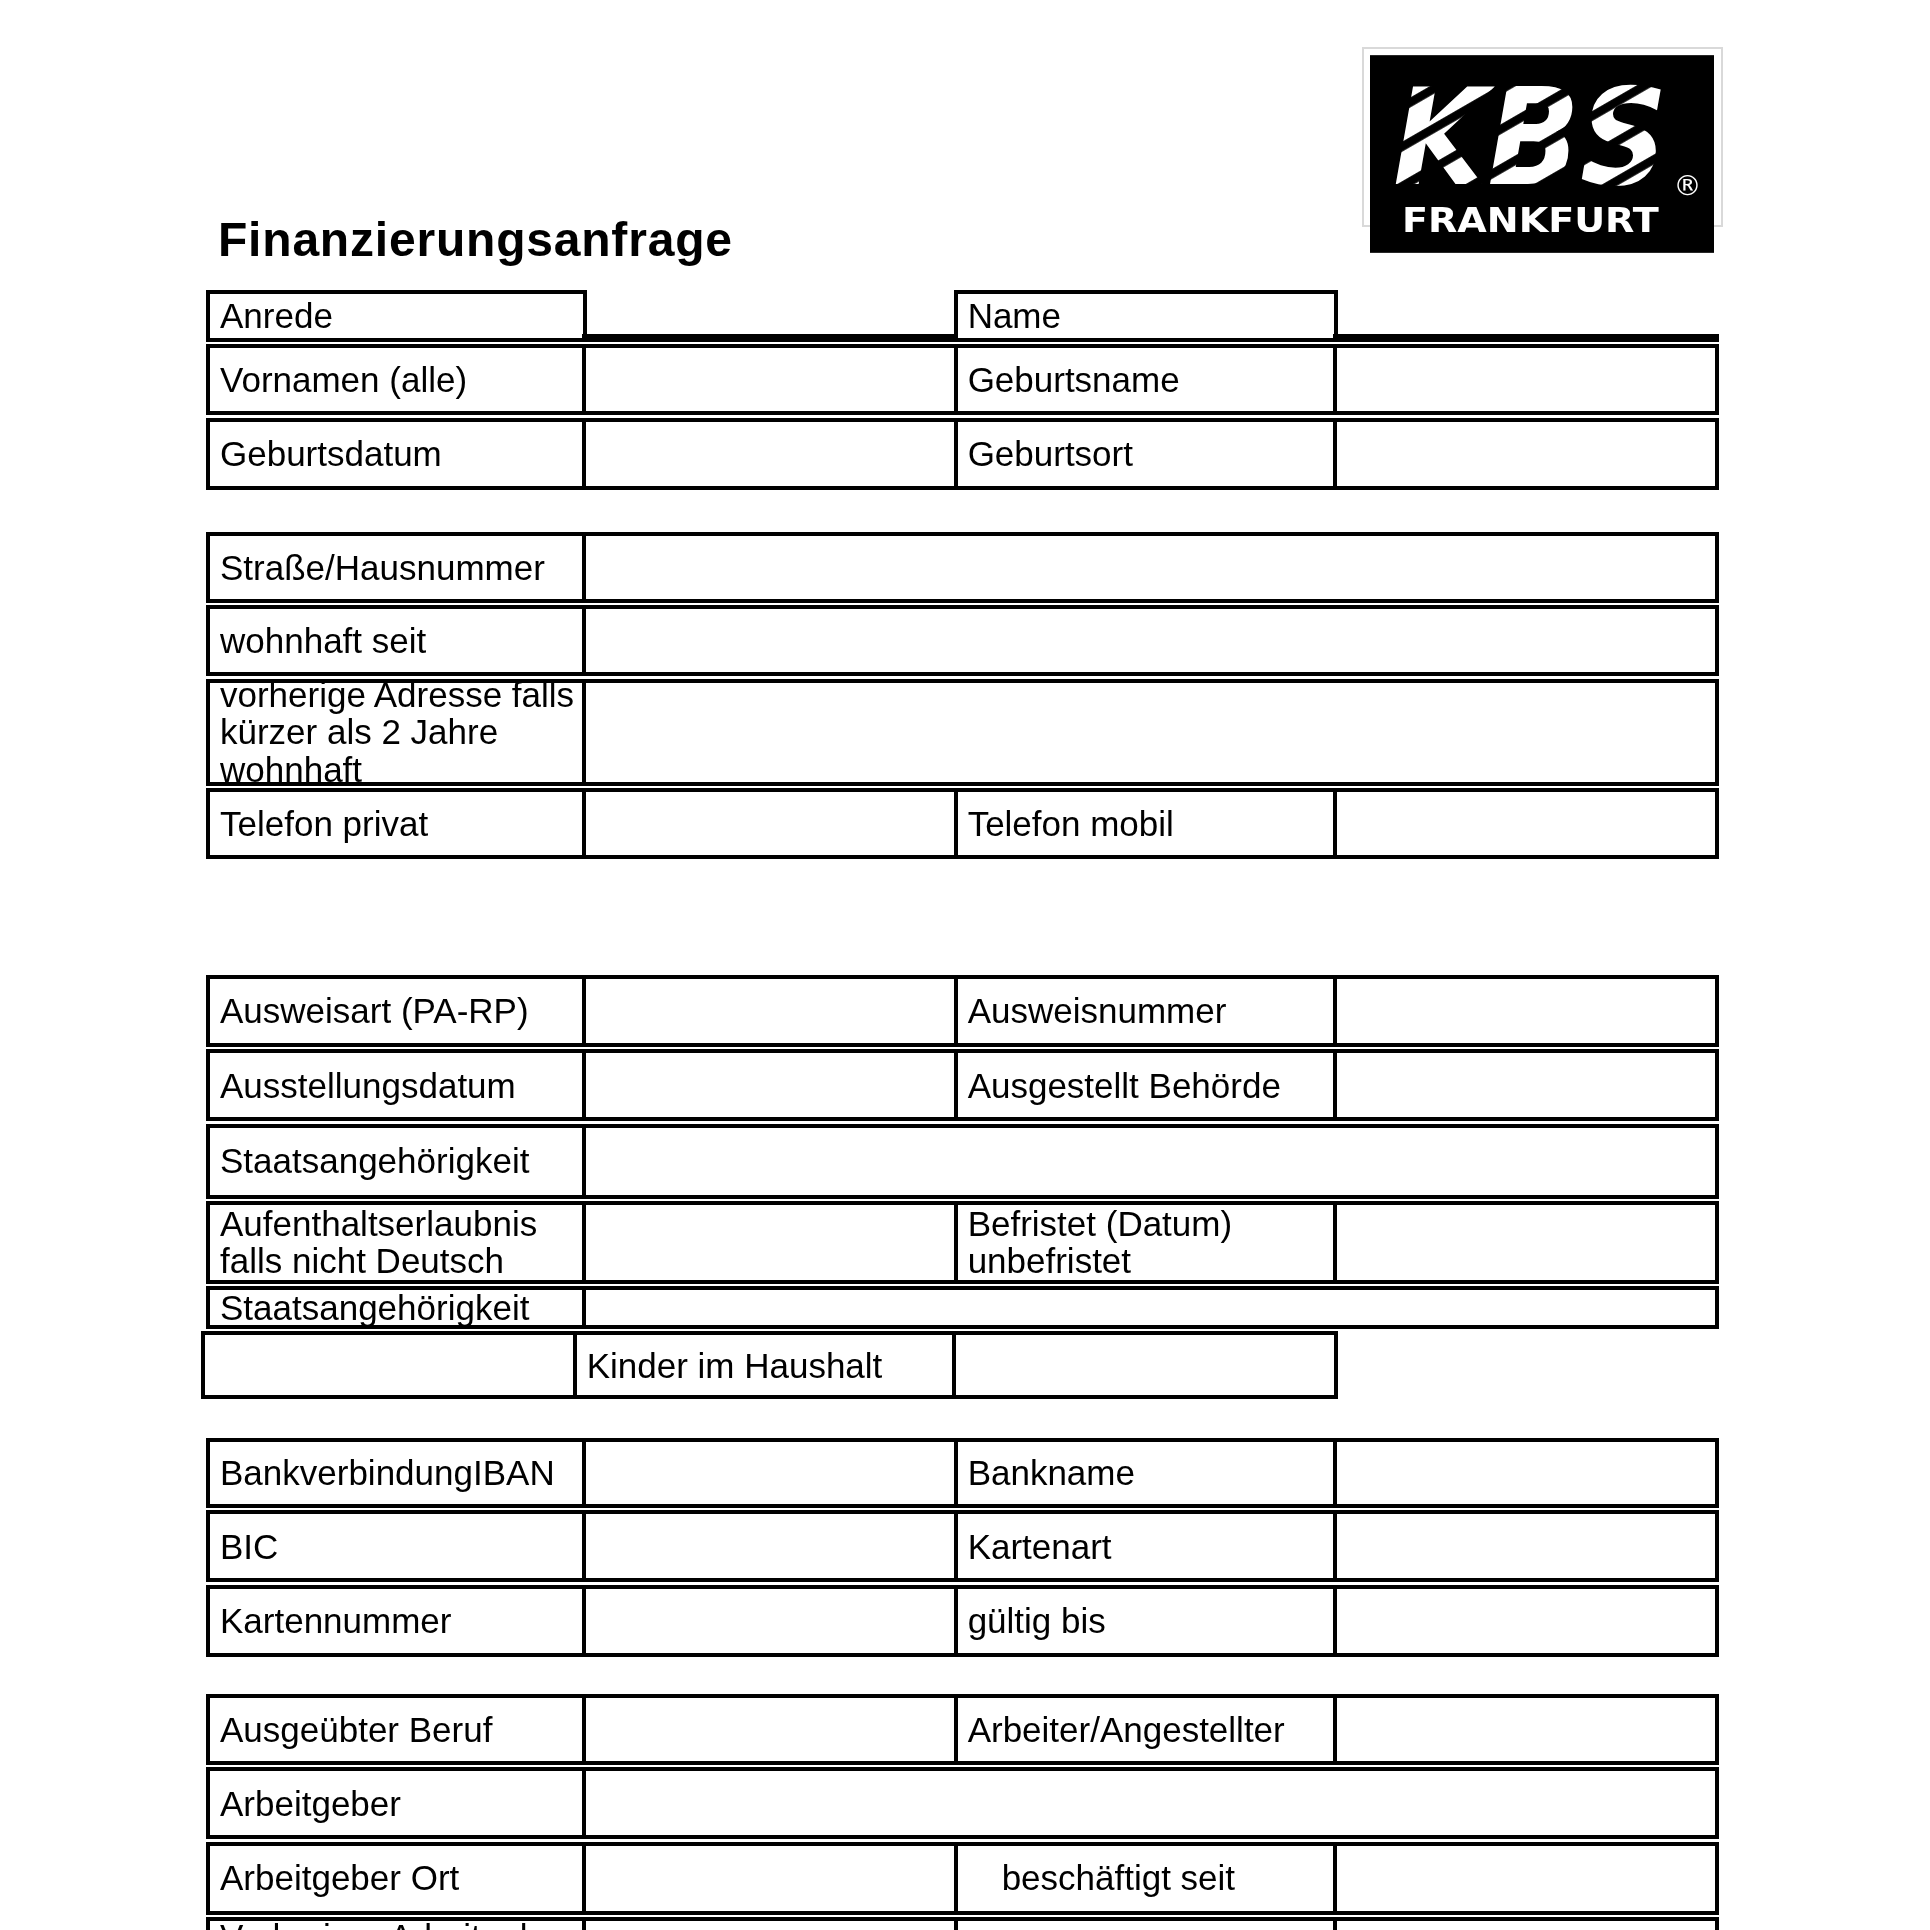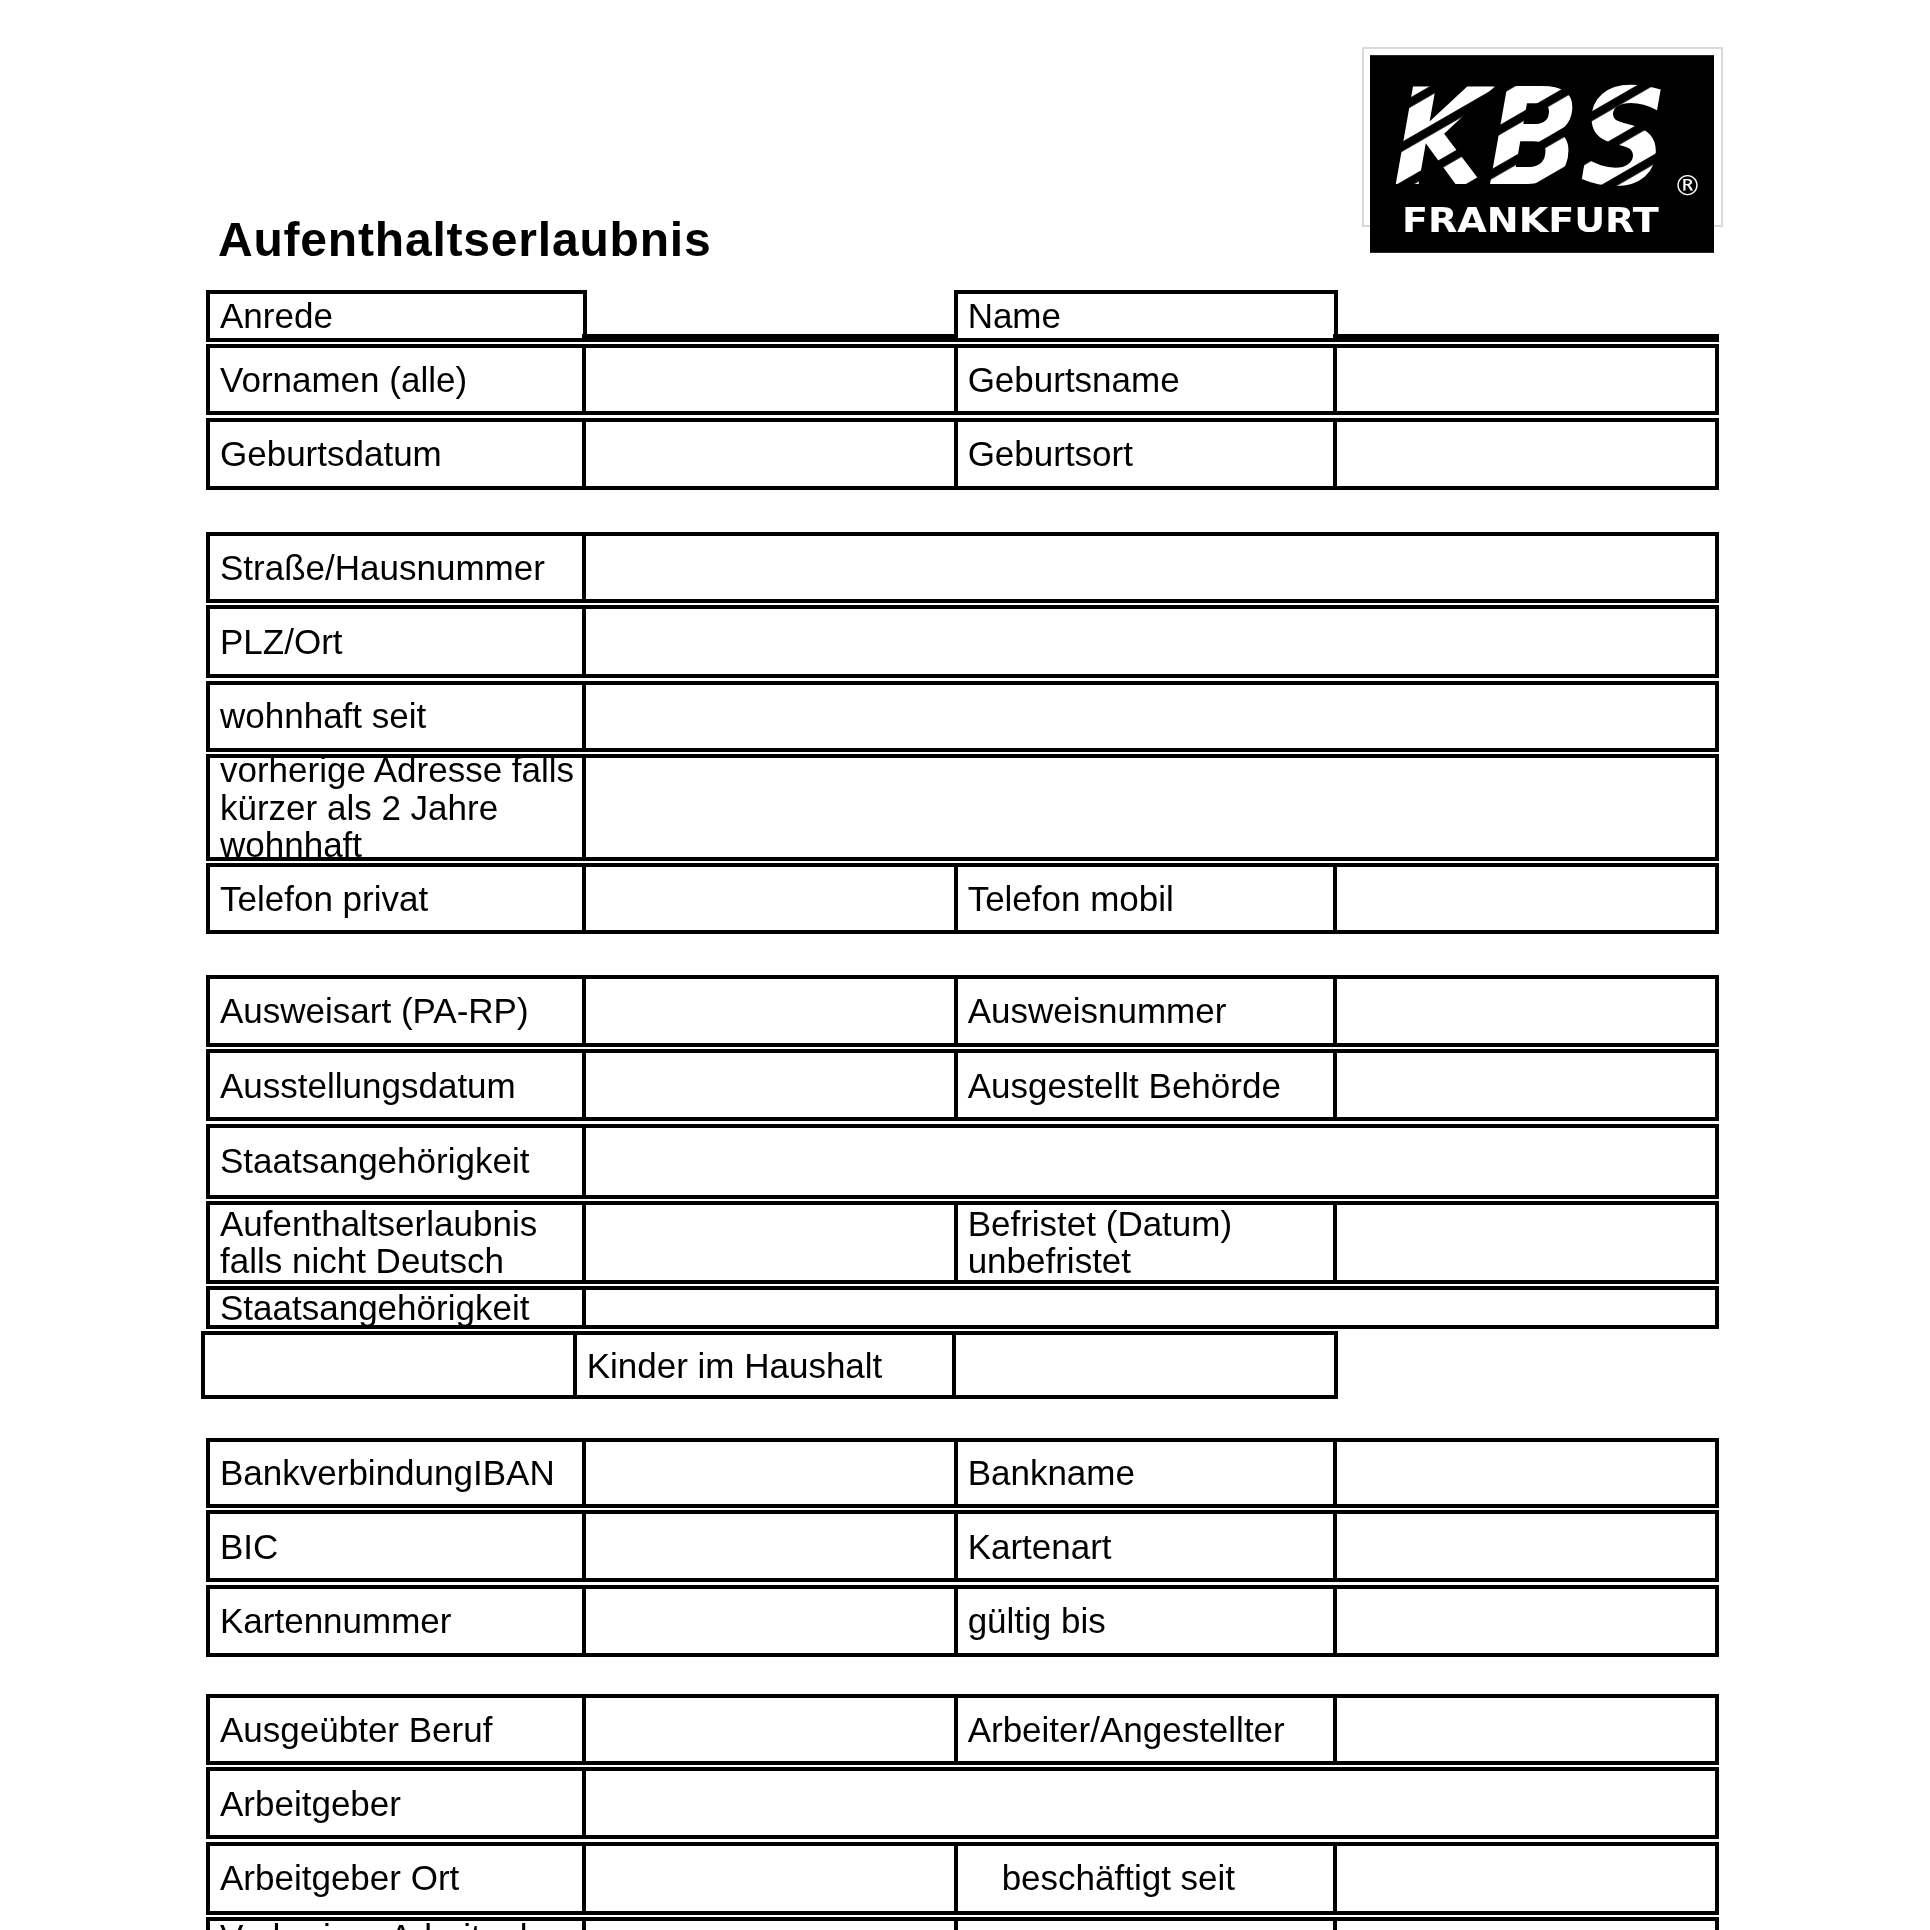--- a/index.html
+++ b/index.html
@@ -60,21 +60,21 @@
     align-items: flex-start;
     line-height: 0.9;
     padding-top: 0px;
   }
 </style>
 </head>
 <body>
 
 <div class="page">
 
-  <h1 class="form-title">Aufenthaltserlaubnis</h1>
+  <h1 class="form-title">Finanzierungsanfrage</h1>
 
   <div class="logo-frame">
     <svg width="344" height="198" viewBox="0 0 442 254">
       <rect width="442" height="254" fill="#000000"></rect>
       <defs>
         <pattern id="zebra" width="44" height="44" patternUnits="userSpaceOnUse" patternTransform="rotate(-30)">
           <rect width="44" height="44" fill="#ffffff"></rect>
           <rect y="29" width="44" height="11" fill="#000000"></rect>
         </pattern>
       </defs>
@@ -103,24 +103,20 @@
           <div class="cell input" style="width: 376px; margin-left: -4.7px;"></div>
           <div class="cell label" style="width: 384px; margin-left: -4.7px;">Geburtsort</div>
           <div class="cell input" style="width: 386px; margin-left: -4.7px;"></div>
         </div>
       </div>
       <div class="ftable" style="top: 532px;">
         <div class="frow" style="height: 71px;">
           <div class="cell label" style="width: 381px;">Straße/Hausnummer</div>
           <div class="cell input" style="width: 1137px; margin-left: -4.7px;"></div>
         </div>
-        <div class="frow" style="height: 73px; margin-top: 2.3px;">
-          <div class="cell label" style="width: 381px;">PLZ/Ort</div>
-          <div class="cell input" style="width: 1137px; margin-left: -4.7px;"></div>
-        </div>
         <div class="frow" style="height: 71px; margin-top: 2.3px;">
           <div class="cell label" style="width: 381px;">wohnhaft seit</div>
           <div class="cell input" style="width: 1137px; margin-left: -4.7px;"></div>
         </div>
         <div class="frow" style="height: 107px; margin-top: 2.3px;">
           <div class="cell label" style="width: 381px;">vorherige Adresse falls kürzer als 2 Jahre wohnhaft</div>
           <div class="cell input" style="width: 1137px; margin-left: -4.7px;"></div>
         </div>
         <div class="frow" style="height: 71px; margin-top: 2.3px; border-radius: 6px;">
           <div class="cell label" style="width: 381px;">Telefon privat</div>

